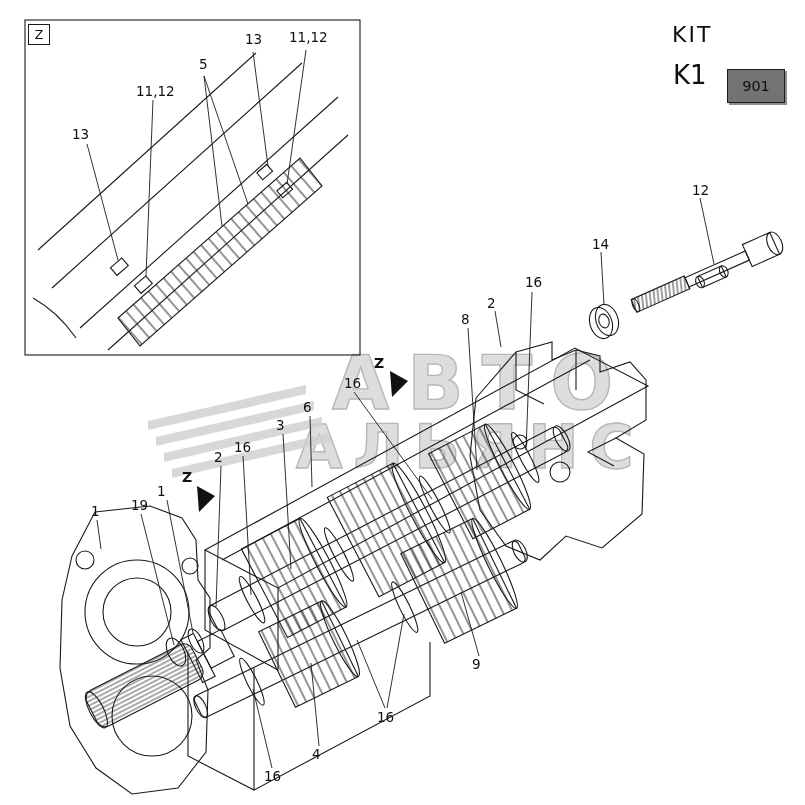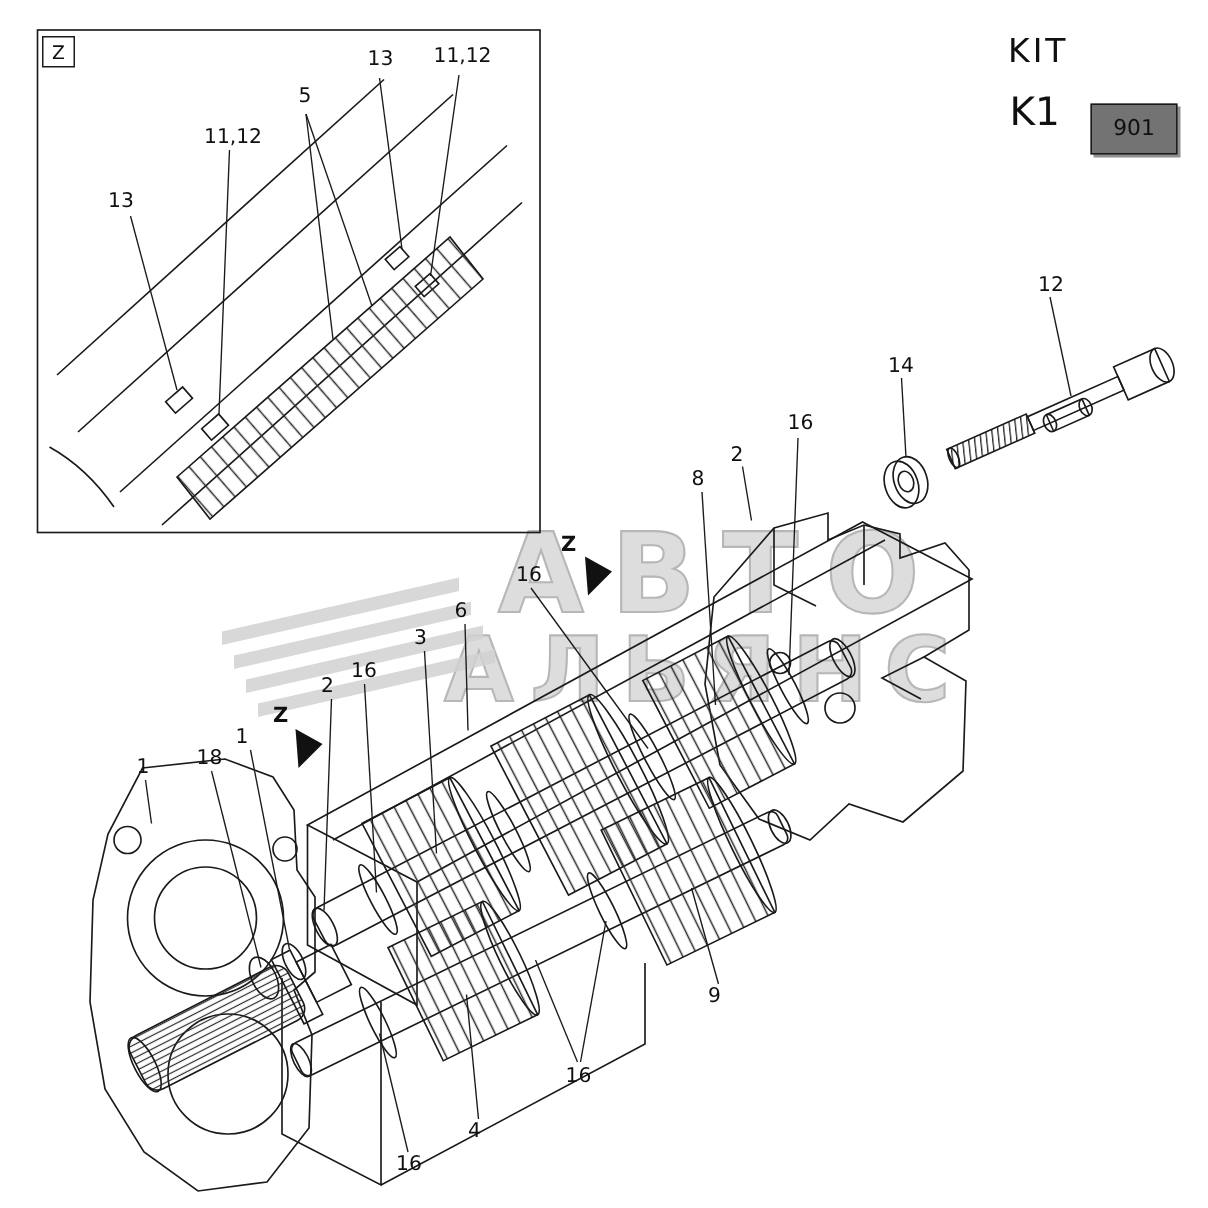--- a/index.html
+++ b/index.html
@@ -216,21 +216,21 @@
     <div class="co" style="left:525px;top:276px">16</div>
     <div class="co" style="left:461px;top:313px">8</div>
     <div class="co b" style="left:374px;top:356px">Z</div>
     <div class="co" style="left:344px;top:377px">16</div>
     <div class="co" style="left:303px;top:401px">6</div>
     <div class="co" style="left:276px;top:419px">3</div>
     <div class="co" style="left:234px;top:441px">16</div>
     <div class="co" style="left:214px;top:451px">2</div>
     <div class="co b" style="left:182px;top:470px">Z</div>
     <div class="co" style="left:157px;top:485px">1</div>
-    <div class="co" style="left:131px;top:499px">18</div>
+    <div class="co" style="left:131px;top:499px">19</div>
     <div class="co" style="left:91px;top:505px">1</div>
     <div class="co" style="left:472px;top:658px">9</div>
     <div class="co" style="left:377px;top:711px">16</div>
     <div class="co" style="left:312px;top:748px">4</div>
     <div class="co" style="left:264px;top:770px">16</div>
   </div>
 
 </div>
 
 </body></html>

